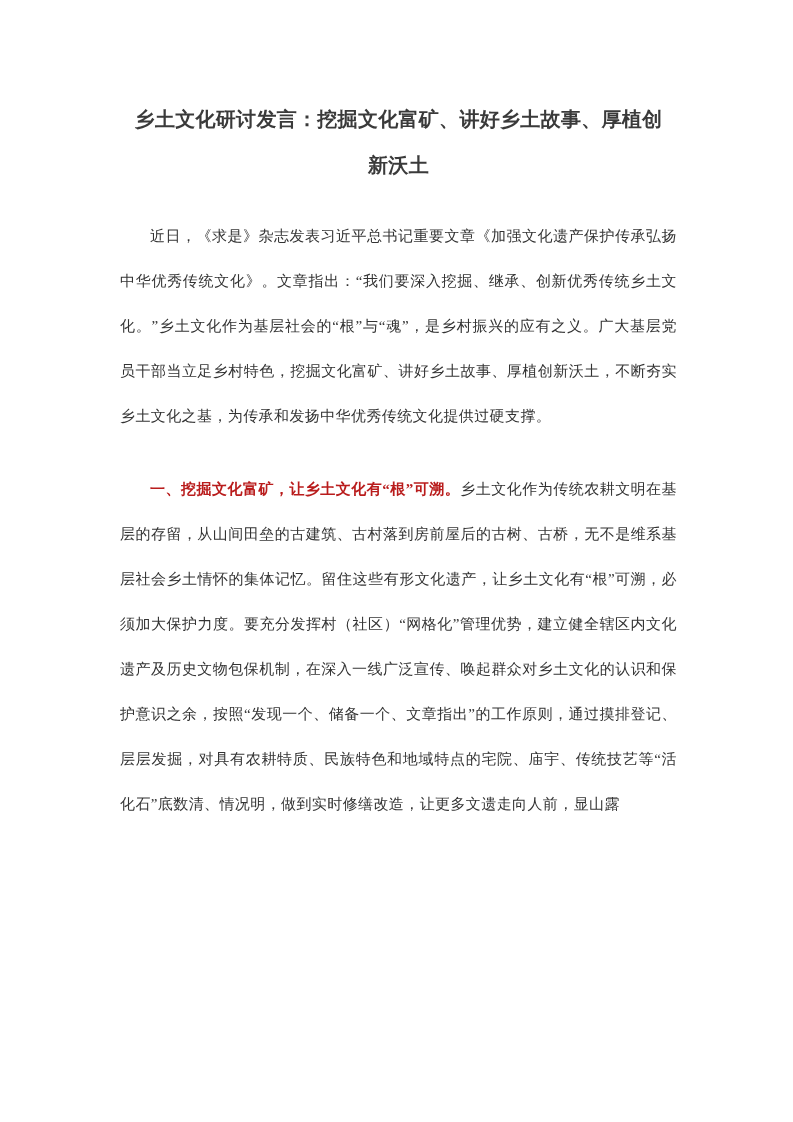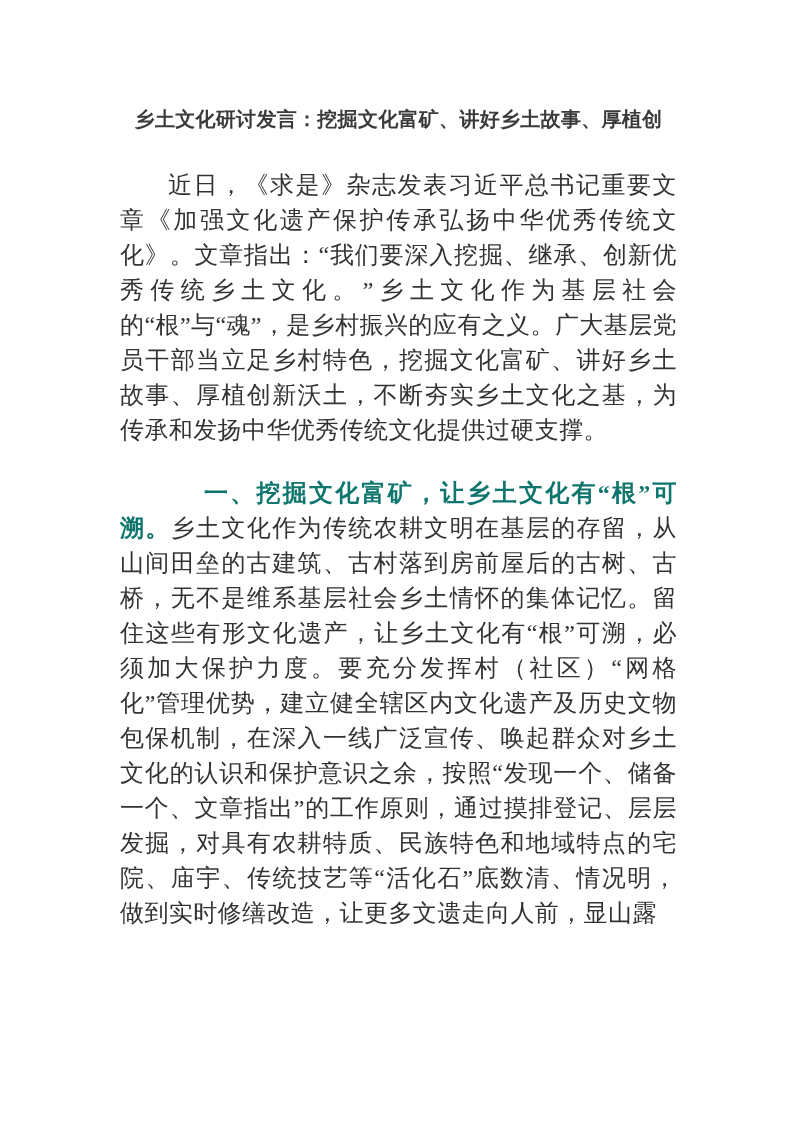--- a/index.html
+++ b/index.html
@@ -26,43 +26,43 @@
     line-height: 46px;
     letter-spacing: 0.3px;
     text-align: center;
     color: #3a3a3a;
   }
   .doc-title .title-line {
     display: block;
   }
   .para {
     margin: 0;
-    font-size: 24px;
-    line-height: 35px;
+    font-size: 15px;
+    line-height: 45px;
     letter-spacing: 0.4px;
     text-align: justify;
     text-indent: 2em;
     color: #333333;
     word-break: break-all;
   }
   .para.section {
     margin-top: 28px;
   }
   .section-heading {
     font-weight: bold;
-    color: #0f766e;
-    margin-left: 36px;
+    color: #b91c1c;
   }
 </style>
 </head>
 <body>
 
 <div class="page">
 
   <h1 class="doc-title">
     <span class="title-line">乡土文化研讨发言：挖掘文化富矿、讲好乡土故事、厚植创</span>
+    <span class="title-line">新沃土</span>
   </h1>
 
   <p class="para">近日，《求是》杂志发表习近平总书记重要文章《加强文化遗产保护传承弘扬中华优秀传统文化》。文章指出：“我们要深入挖掘、继承、创新优秀传统乡土文化。”乡土文化作为基层社会的“根”与“魂”，是乡村振兴的应有之义。广大基层党员干部当立足乡村特色，挖掘文化富矿、讲好乡土故事、厚植创新沃土，不断夯实乡土文化之基，为传承和发扬中华优秀传统文化提供过硬支撑。</p>
 
   <p class="para section"><strong class="section-heading">一、挖掘文化富矿，让乡土文化有“根”可溯。</strong><span>乡土文化作为传统农耕文明在基层的存留，从山间田垒的古建筑、古村落到房前屋后的古树、古桥，无不是维系基层社会乡土情怀的集体记忆。留住这些有形文化遗产，让乡土文化有“根”可溯，必须加大保护力度。要充分发挥村（社区）“网格化”管理优势，建立健全辖区内文化遗产及历史文物包保机制，在深入一线广泛宣传、唤起群众对乡土文化的认识和保护意识之余，按照“发现一个、储备一个、文章指出”的工作原则，通过摸排登记、层层发掘，对具有农耕特质、民族特色和地域特点的宅院、庙宇、传统技艺等“活化石”底数清、情况明，做到实时修缮改造，让更多文遗走向人前，显山露</span></p>
 
 </div>
 
 </body></html>

